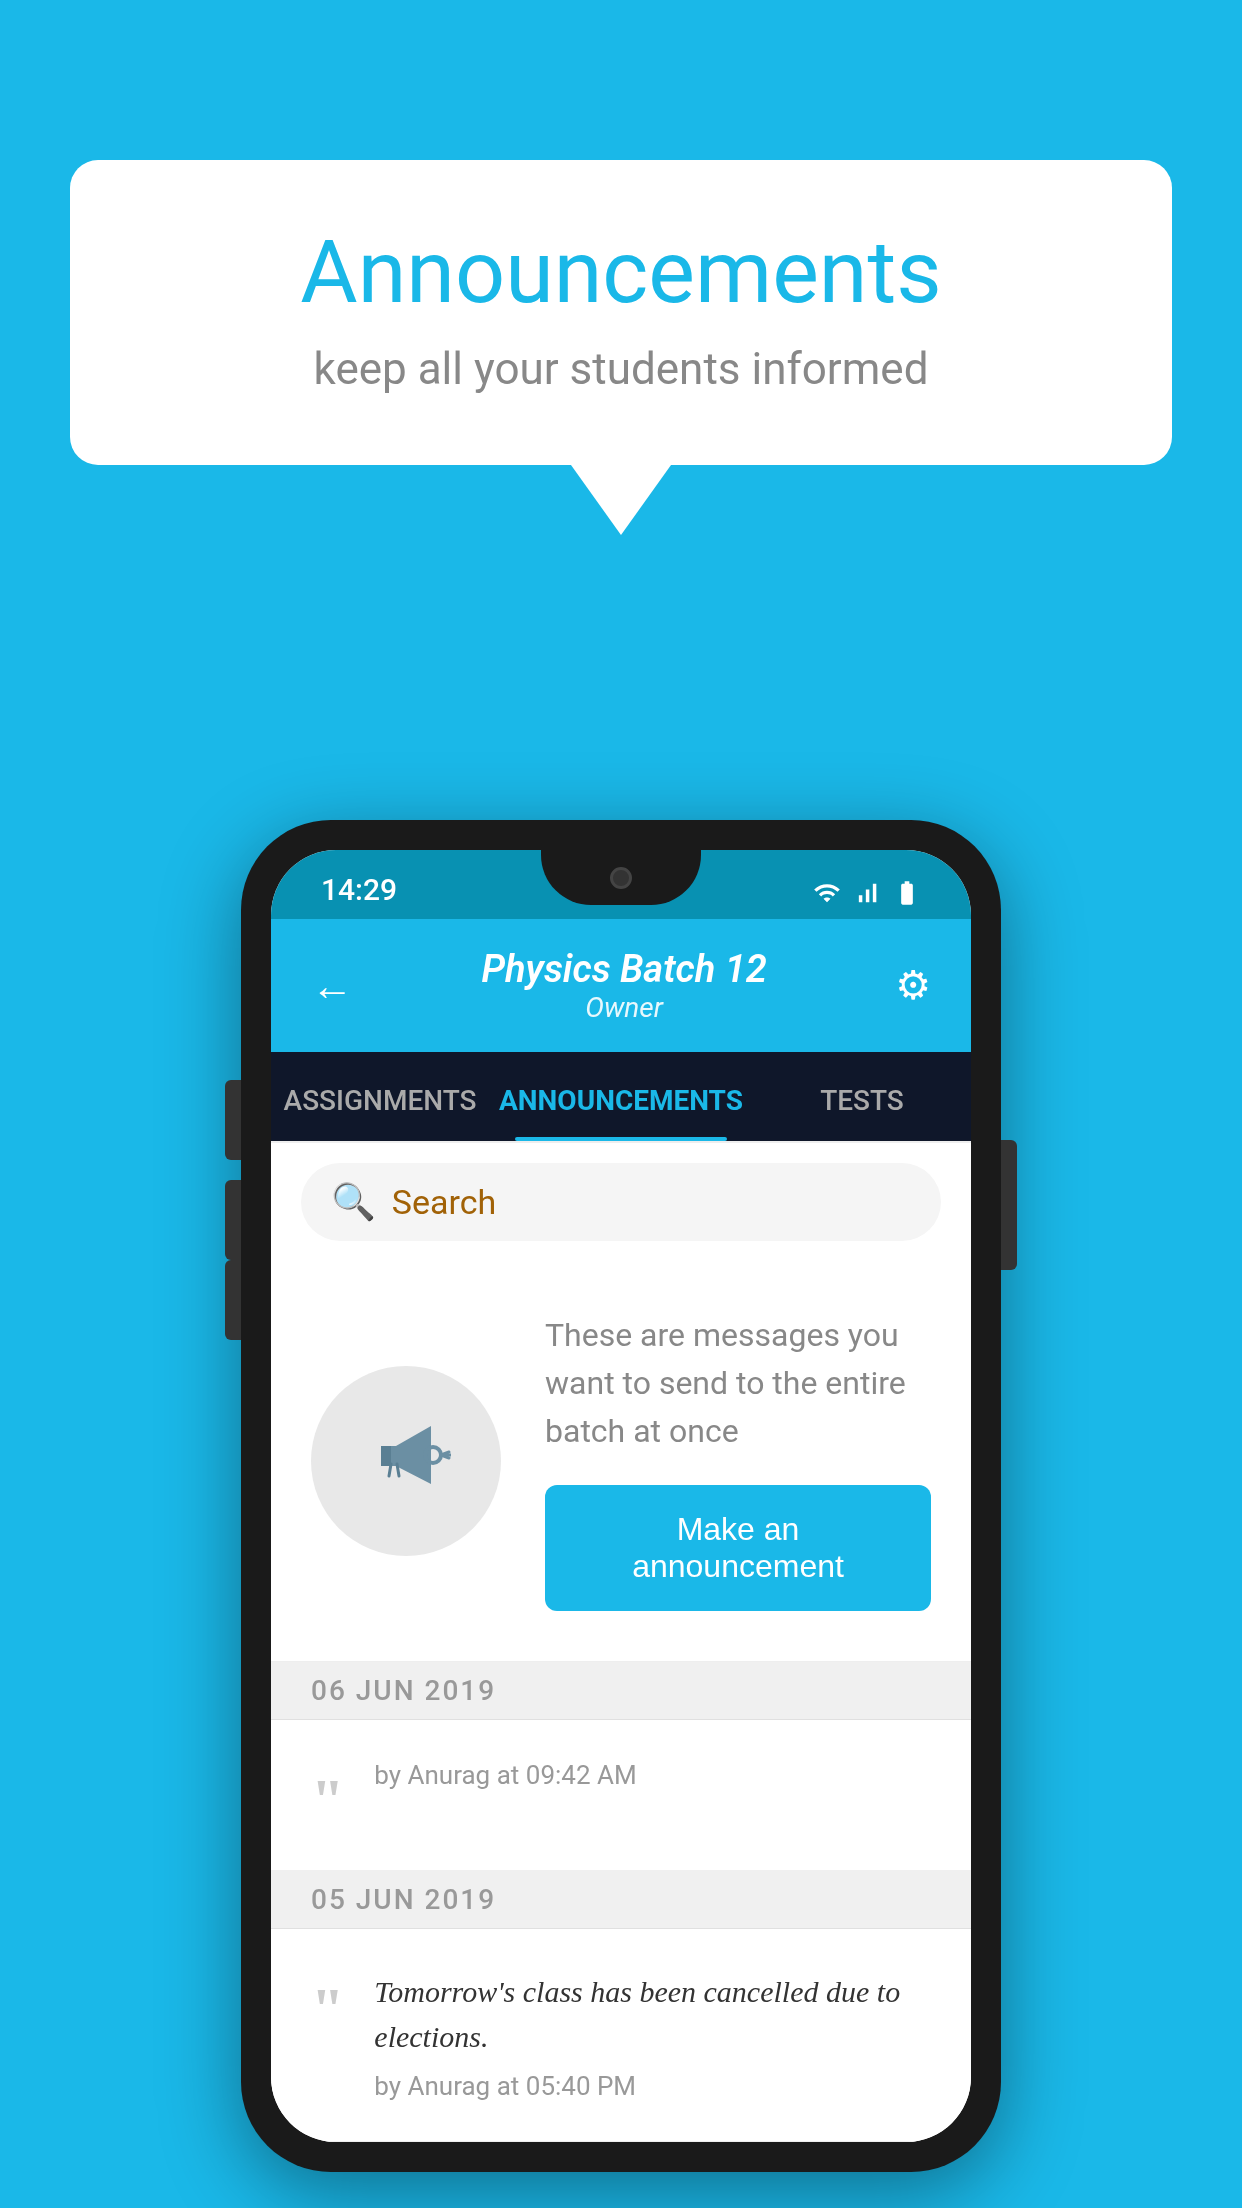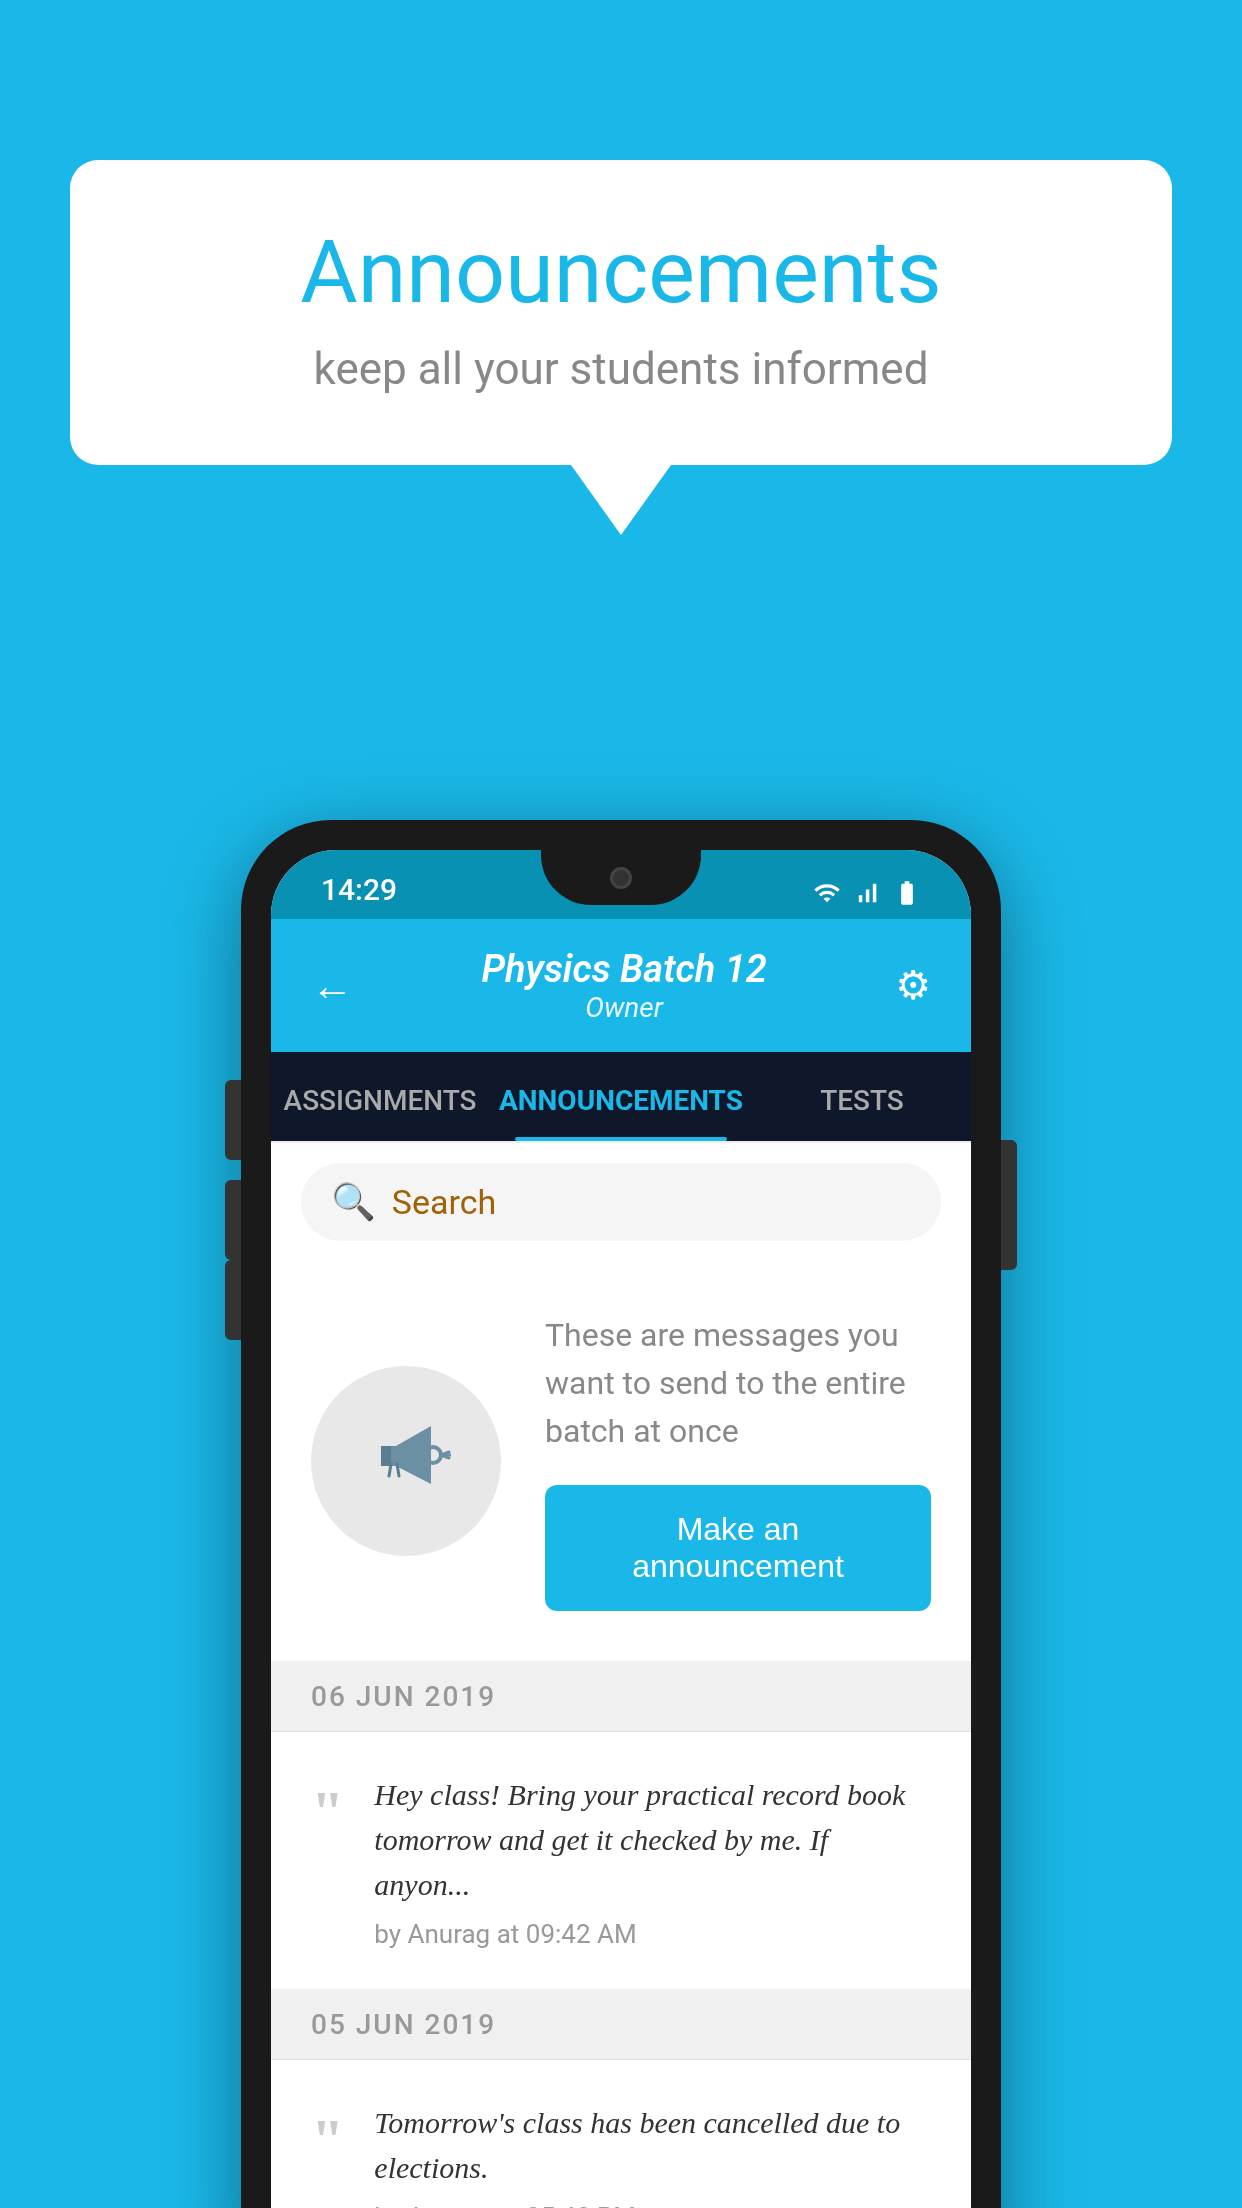--- a/index.html
+++ b/index.html
@@ -294,21 +294,21 @@
       padding: 26px 40px;
       font-size: 32px;
       font-weight: 500;
       cursor: pointer;
       width: 100%;
     }
 
     
     .date-separator {
       background: #f0f0f0;
-      padding: 18px 40px;
+      padding: 12px 40px;
       color: #999;
       font-size: 28px;
       font-weight: 500;
       letter-spacing: 2px;
       border-bottom: 1px solid #e0e0e0;
     }
 
     
     .message-item {
       background: white;
@@ -426,21 +426,20 @@
         </div>
       </div>
 
       <div class="date-separator">
         <span>06  JUN  2019</span>
       </div>
 
       <div class="message-item">
         <div class="quote-icon">"</div>
         <div class="message-content">
-          <div class="message-text">Hey class! Bring your practical record book tomorrow and get it checked by me. If anyon...</div>
           <div class="message-meta">by Anurag at 09:42 AM</div>
         </div>
       </div>
 
       <div class="date-separator">
         <span>05  JUN  2019</span>
       </div>
 
       <div class="message-item">
         <div class="quote-icon">"</div>

